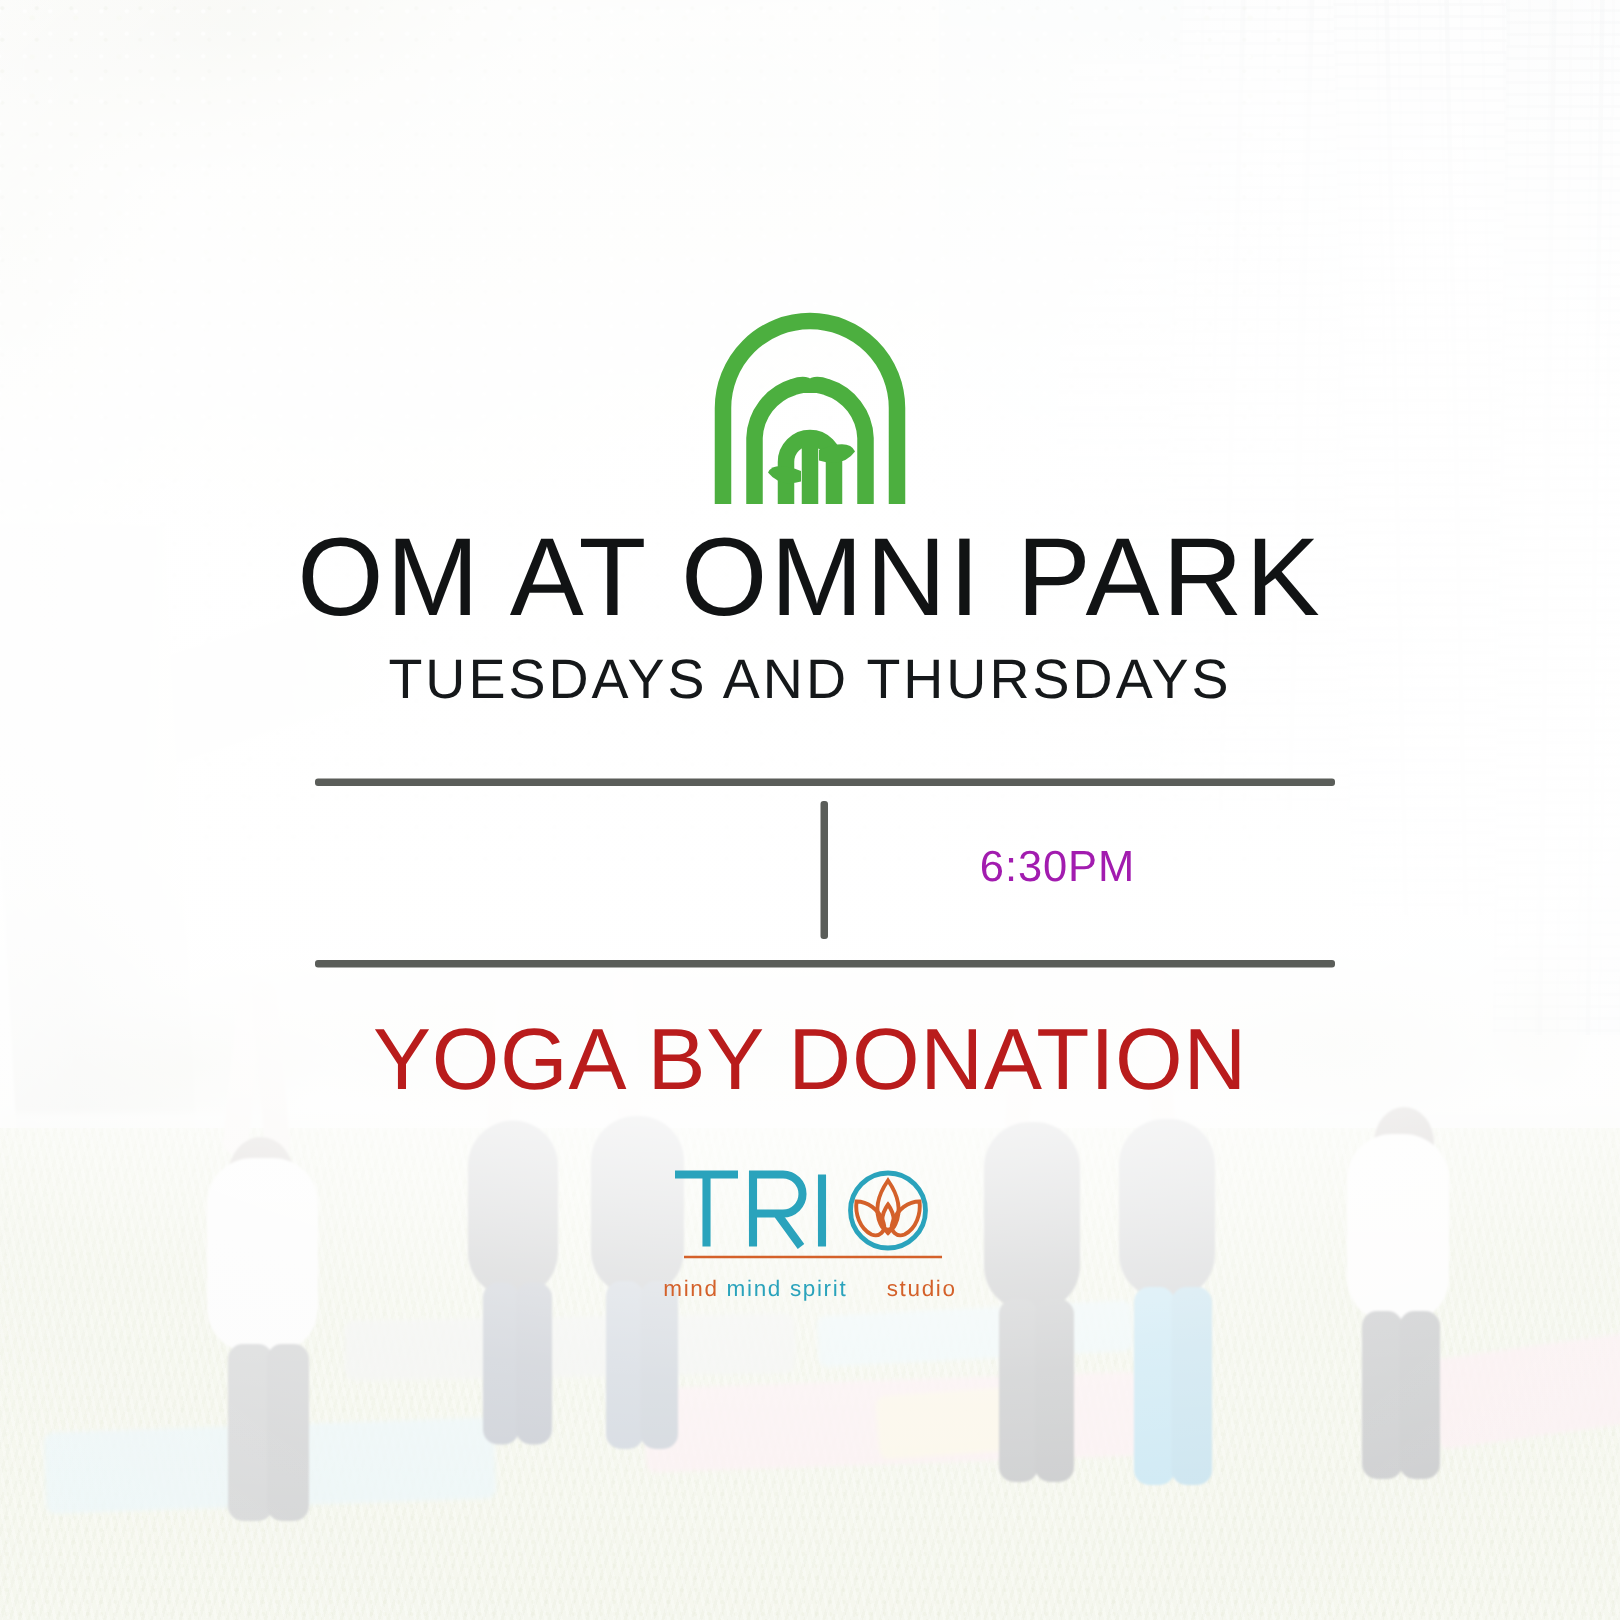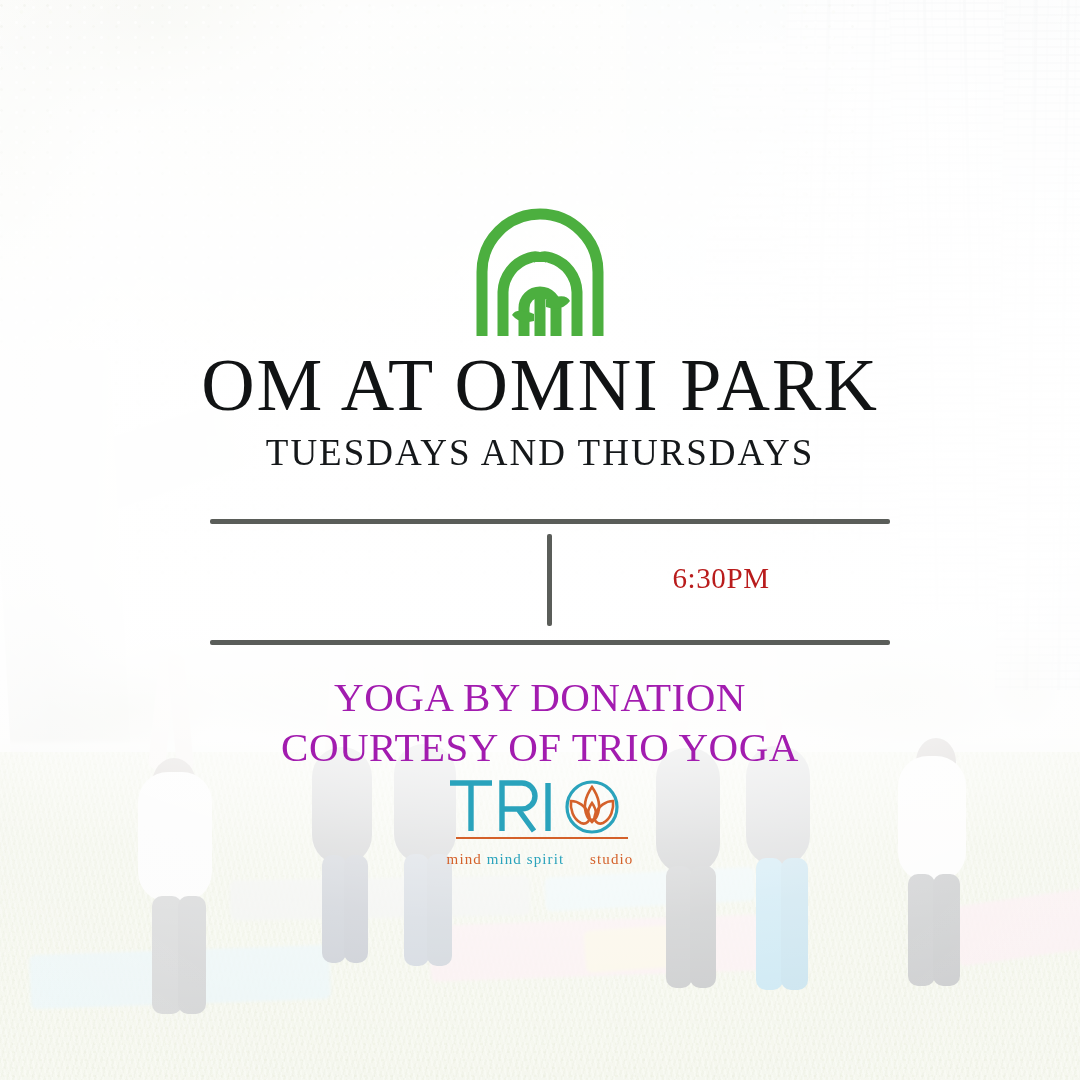--- a/index.html
+++ b/index.html
@@ -10,21 +10,20 @@
   body {
     font-family: "Liberation Sans", sans-serif;
   }
 
   #poster {
     position: relative;
     width: 1080px;
     height: 1080px;
     overflow: hidden;
     background: #f2f3ef;
-    font-family: Liberation Serif, serif;
   }
 
   
   .bg-layer {
     position: absolute;
     inset: 0;
     overflow: hidden;
   }
 
   
@@ -248,39 +247,39 @@
     top: 562px;
     text-align: center;
     font-size: 29px;
     letter-spacing: 0.6px;
     font-weight: 400;
     color: #111314;
     white-space: nowrap;
   }
   .meta-time {
     position: absolute;
-    left: 552px; width: 338px;
+    left: 536px; width: 338px;
     top: 562px;
     text-align: center;
     font-size: 29px;
     letter-spacing: 0.6px;
     font-weight: 400;
-    color: #b91c1c;
+    color: #a21caf;
     white-space: nowrap;
   }
 
   .donation {
     position: absolute;
     left: 0; right: 0; top: 672px;
     text-align: center;
-    font-size: 41px;
+    font-size: 58px;
     line-height: 1.22;
     letter-spacing: 0.5px;
     font-weight: 500;
-    color: #a21caf;
+    color: #b91c1c;
   }
   .donation .ln { display: block; white-space: nowrap; }
 
   .trio-wrap {
     position: absolute;
     left: 0; right: 0; top: 775px;
     display: flex; flex-direction: column; align-items: center;
   }
 </style>
 </head>
@@ -405,21 +404,20 @@
     <div class="subhead">TUESDAYS AND THURSDAYS</div>
 
     <div class="rule rule-top"></div>
     <div class="vdivider"></div>
     <div class="rule rule-bottom"></div>
 
     <div class="meta-time">6:30PM</div>
 
     <div class="donation">
       <span class="ln">YOGA BY DONATION</span>
-      <span class="ln">COURTESY OF TRIO YOGA</span>
     </div>
 
     <div class="trio-wrap">
       <svg width="200" height="74" viewBox="0 0 200 74">
 
         <g fill="none" stroke="#2AA3BC" stroke-width="5.4">
 
           <path d="M10 8 H52 M31 8 V56"></path>
 
           <path d="M62 56 V8 H82 A13 13 0 0 1 82 34 H62 M78 34 L94 56"></path>

